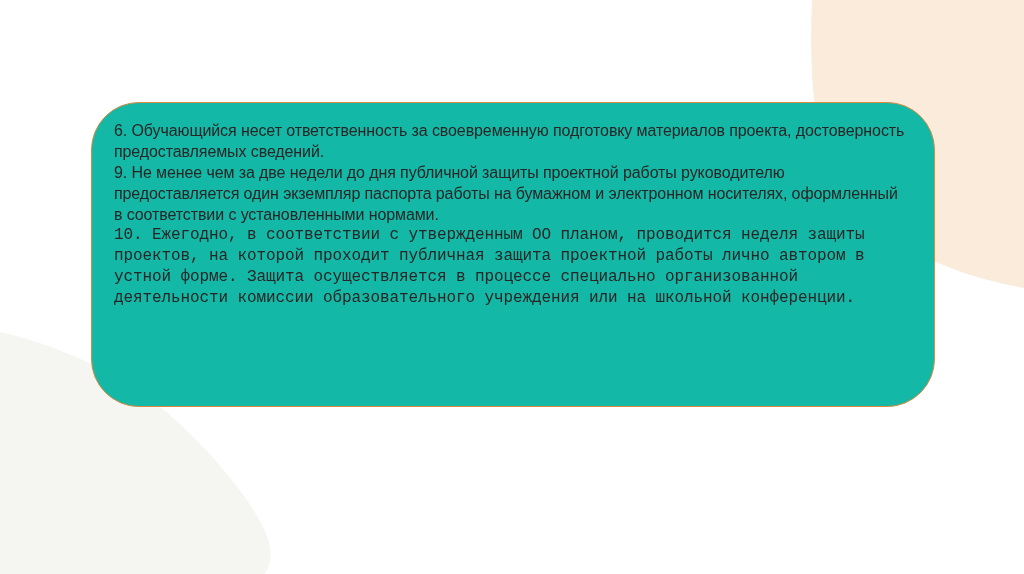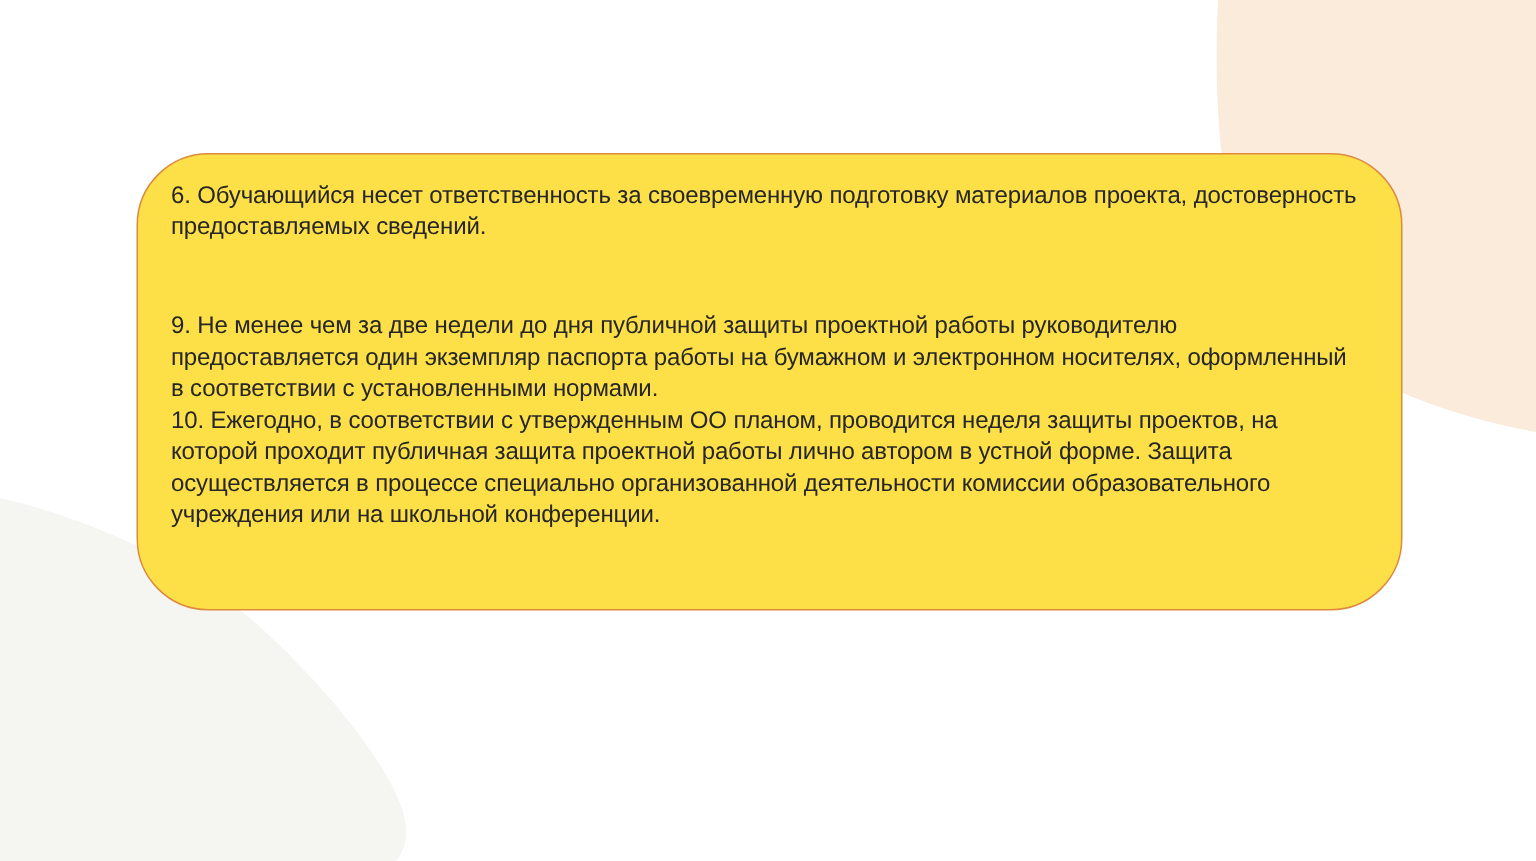--- a/index.html
+++ b/index.html
@@ -23,21 +23,21 @@
     z-index: 0;
     pointer-events: none;
   }
   .content-card {
     position: absolute;
     left: 91px;
     top: 102px;
     width: 844px;
     height: 305px;
     box-sizing: border-box;
-    background: #fde047;
+    background: #14b8a6;
     border: 1.5px solid #dd8a3d;
     border-radius: 48px;
     z-index: 1;
     padding: 17px 28px 18px 22px;
   }
   .content-card p {
     margin: 0;
     font-size: 16px;
     line-height: 21px;
     letter-spacing: -0.1px;
@@ -56,17 +56,17 @@
              L 1024 0 Z" fill="#fbebdb"></path>
     <path d="M 0 332
              C 70 348 136 382 181 425
              C 223 465 257 508 268 539
              C 273 555 271 565 264 574
              L 0 574 Z" fill="#f5f5f2"></path>
   </svg>
 
   <div class="content-card" style="border-color: rgb(221, 138, 61);">
     <p style="color: rgb(38, 38, 38);">6. Обучающийся несет ответственность за своевременную подготовку материалов проекта, достоверность предоставляемых сведений.</p>
-    <p style="color: rgb(38, 38, 38); margin-top: 45px;">9. Не менее чем за две недели до дня публичной защиты проектной работы руководителю предоставляется один экземпляр паспорта работы на бумажном и электронном носителях, оформленный в соответствии с установленными нормами.</p>
-    <p style="color: rgb(38, 38, 38);">10. Ежегодно, в соответствии с утвержденным ОО планом, проводится неделя защиты проектов, на которой проходит публичная защита проектной работы лично автором в устной форме. Защита осуществляется в процессе специально организованной деятельности комиссии образовательного учреждения или на школьной конференции.</p>
+    <p style="color: rgb(38, 38, 38);">9. Не менее чем за две недели до дня публичной защиты проектной работы руководителю предоставляется один экземпляр паспорта работы на бумажном и электронном носителях, оформленный в соответствии с установленными нормами.</p>
+    <p style="color: rgb(38, 38, 38); font-family: Liberation Mono, monospace;">10. Ежегодно, в соответствии с утвержденным ОО планом, проводится неделя защиты проектов, на которой проходит публичная защита проектной работы лично автором в устной форме. Защита осуществляется в процессе специально организованной деятельности комиссии образовательного учреждения или на школьной конференции.</p>
   </div>
 
 </div>
 
 </body></html>

